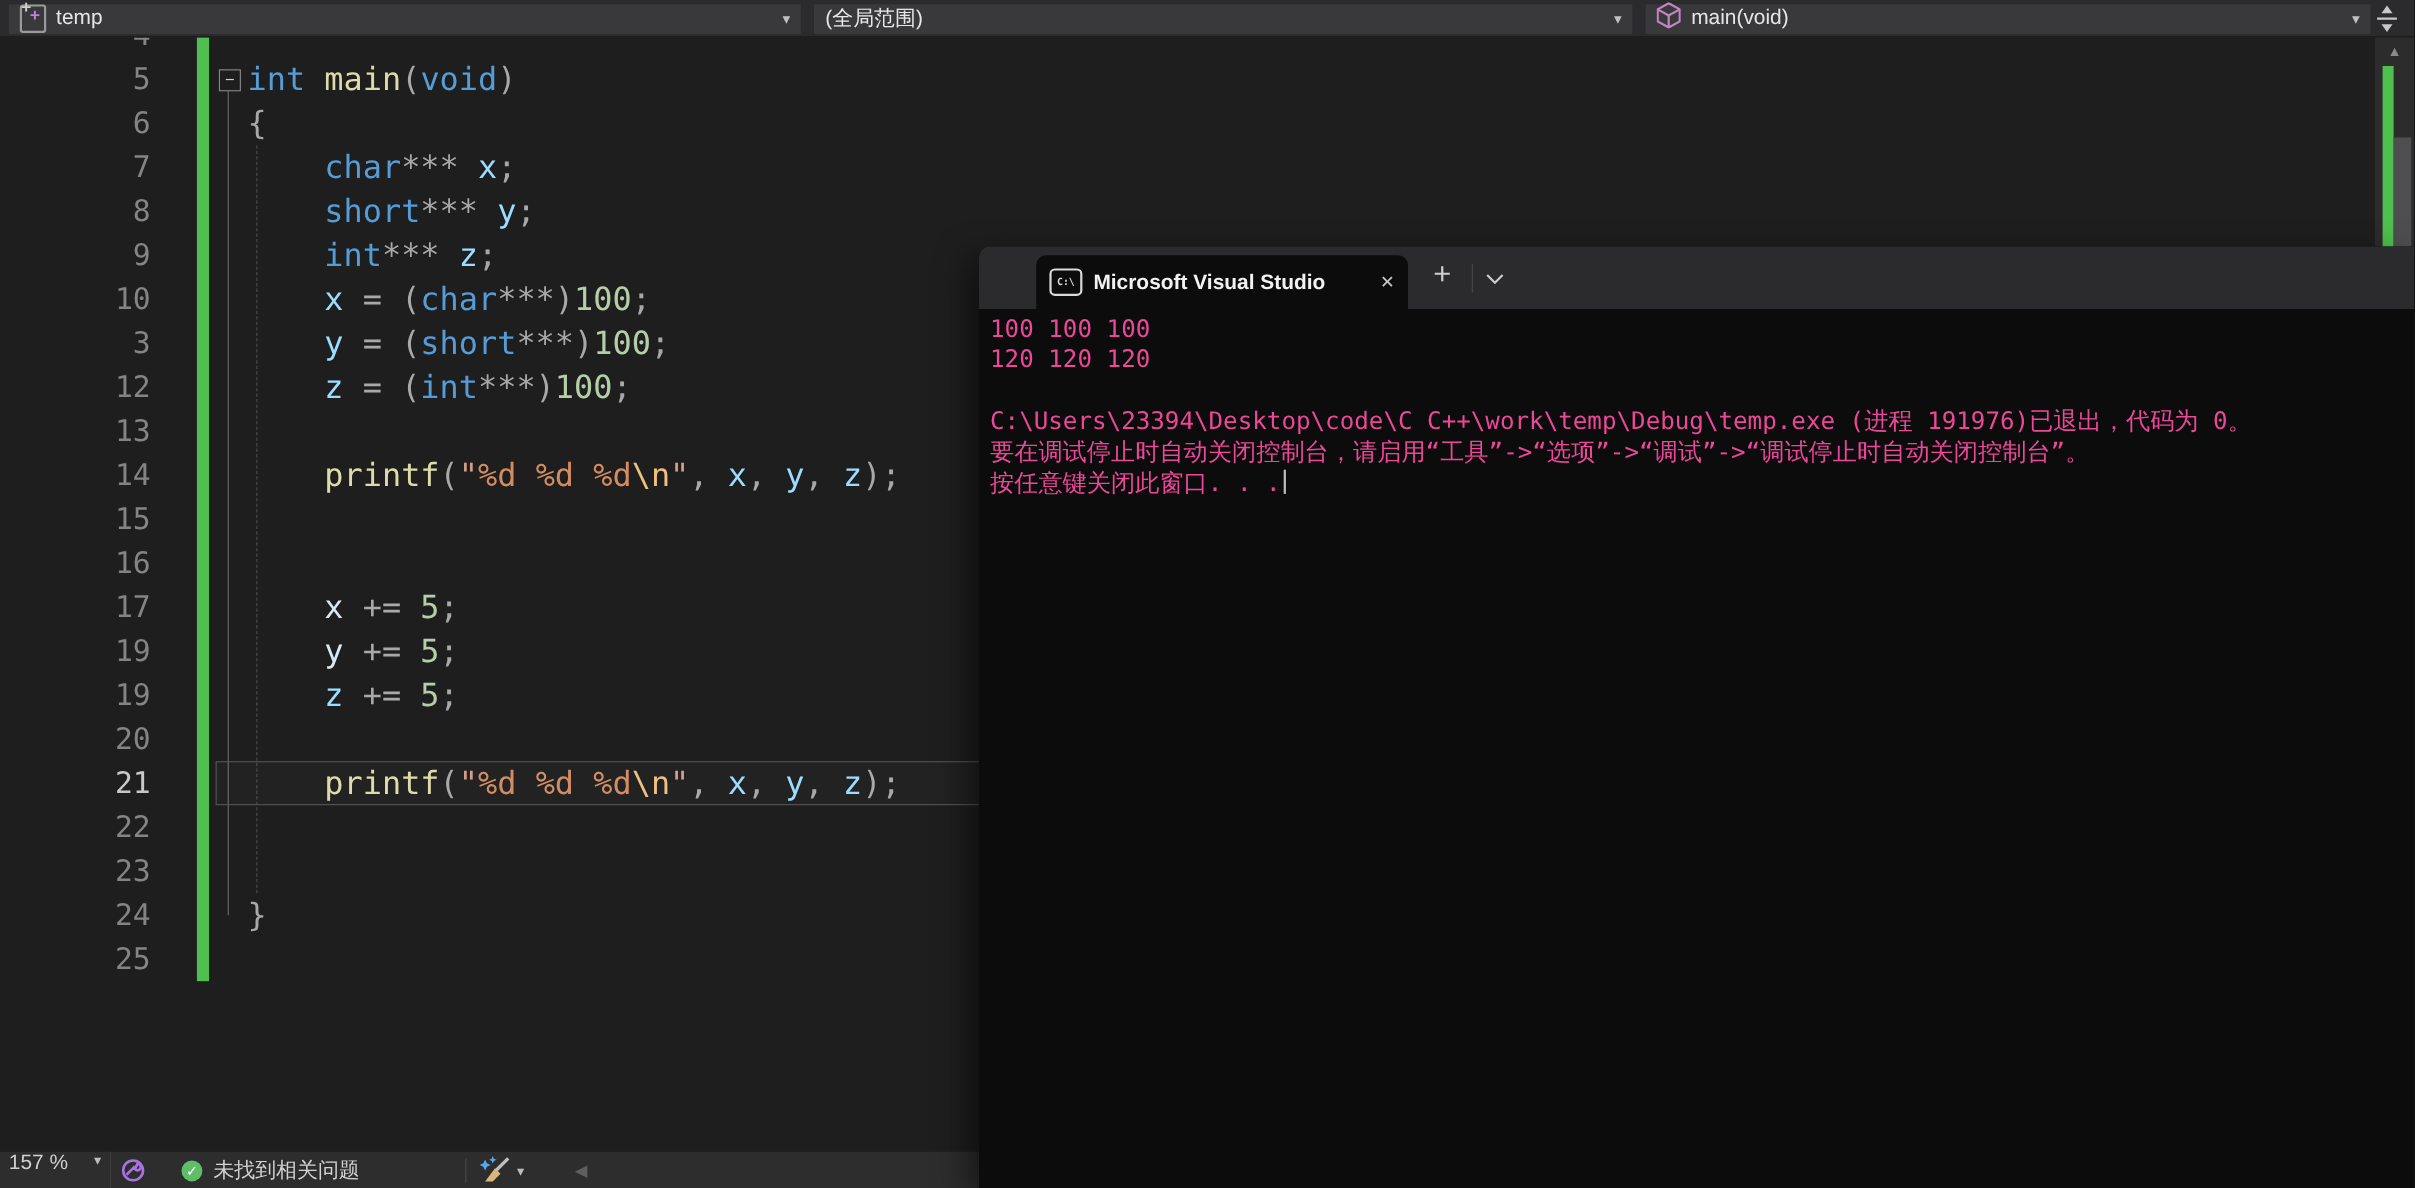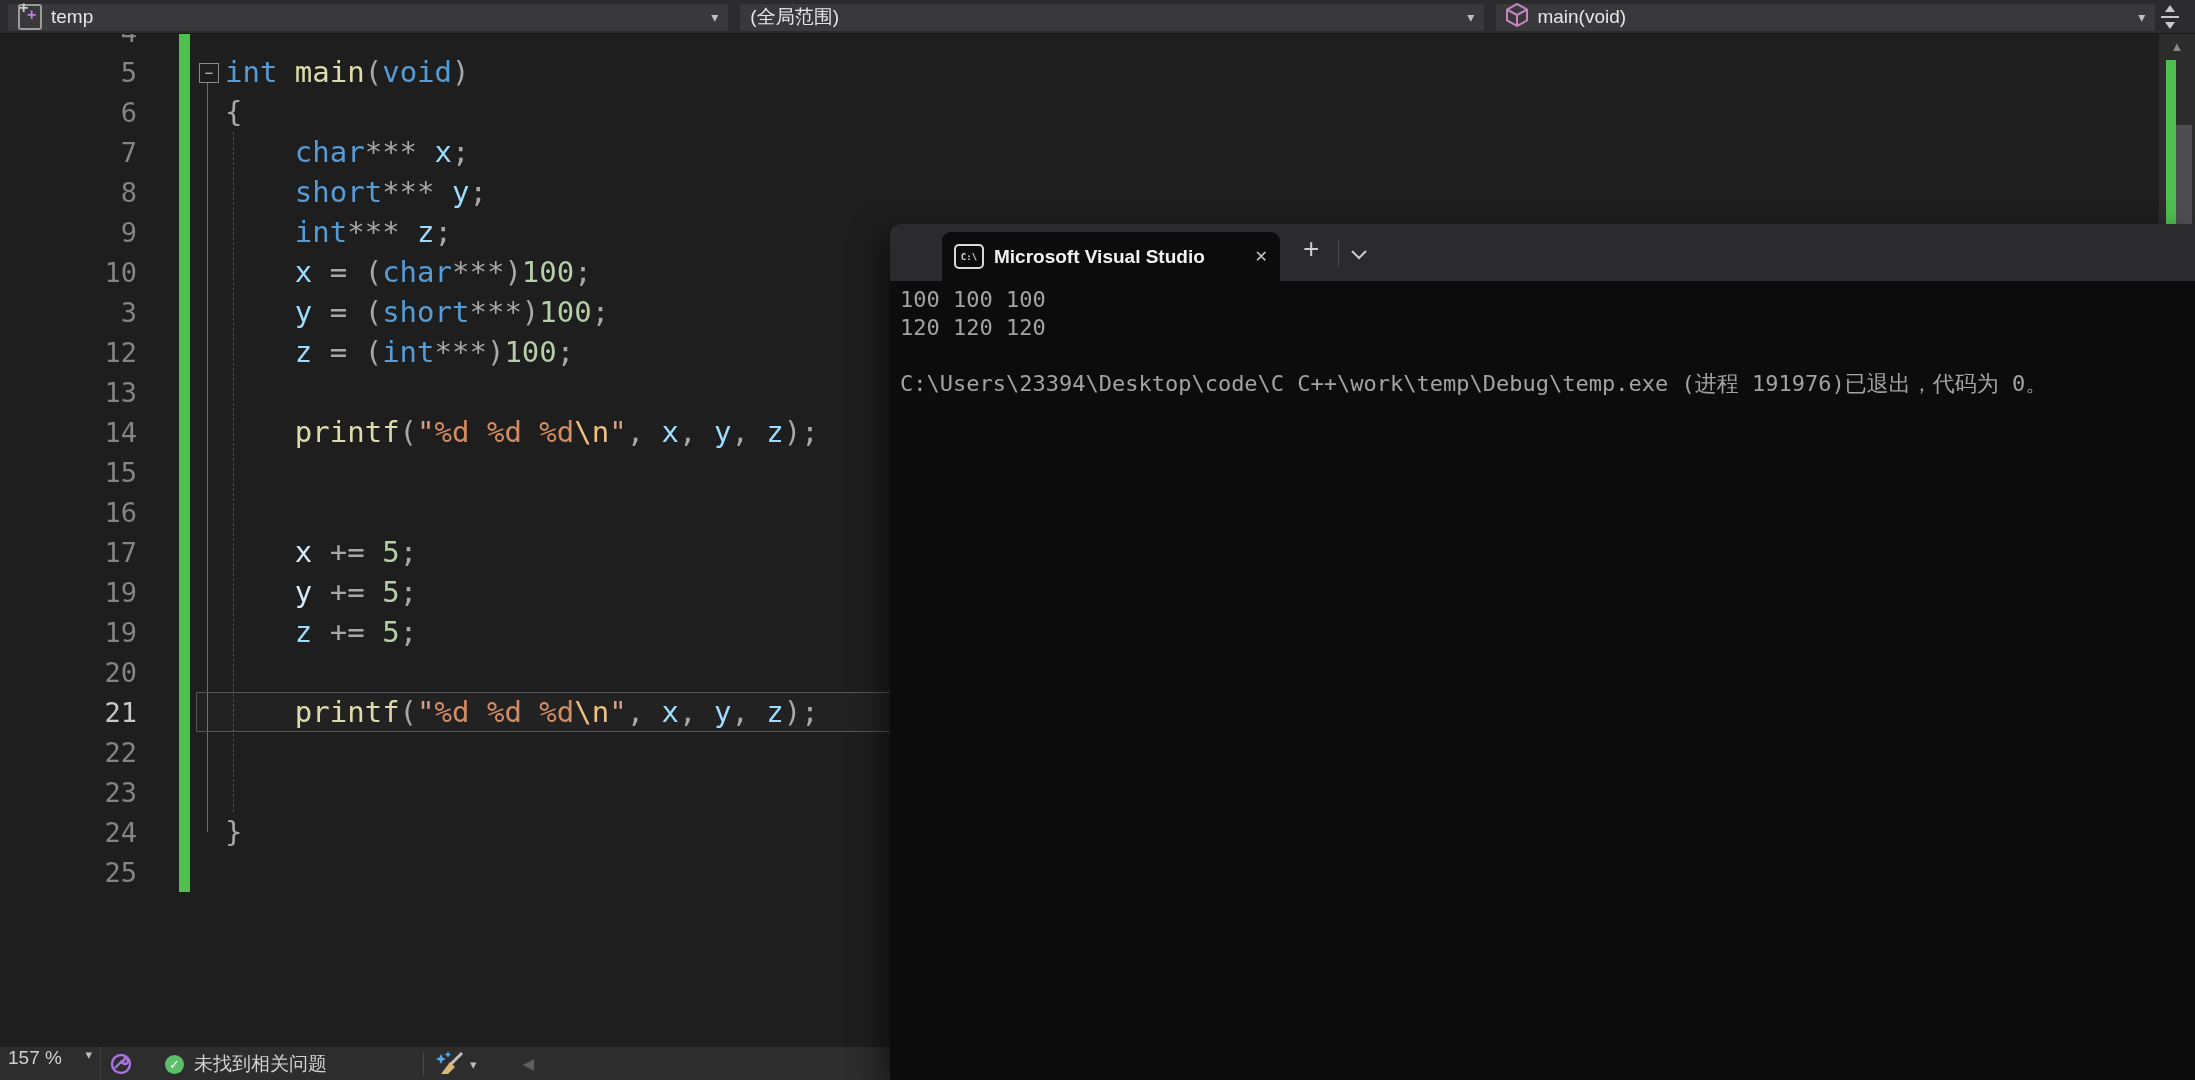--- a/index.html
+++ b/index.html
@@ -74,21 +74,21 @@
        border-radius:9px 9px 0 0;display:flex;align-items:center;padding:0 12px;box-sizing:border-box;}
   .cmd-icon{width:26px;height:21px;border:2px solid #DADADA;border-radius:5px;color:#DADADA;
             font:bold 9px "DejaVu Sans Mono",monospace;display:flex;align-items:center;
             justify-content:center;flex:none;margin-right:10px;}
   .tab-title{font-size:19px;font-weight:bold;color:#F2F2F2;white-space:nowrap;overflow:hidden;
              max-width:212px;}
   .tab-close{margin-left:auto;color:#C8C8C8;font-size:16px;}
   .newtab{position:absolute;left:413px;top:9px;color:#CCCCCC;font-size:28px;font-weight:300;}
   .tab-div{position:absolute;left:448px;top:16px;width:1px;height:26px;background:#4A4A4A;}
   .tab-menu{position:absolute;left:460px;top:22px;}
-  .term{position:absolute;left:10px;top:62px;right:6px;bottom:0;color:#a3a3a3;
+  .term{position:absolute;left:10px;top:62px;right:6px;bottom:0;color:#ec4899;
         font:22px/28px "DejaVu Sans Mono",monospace;}
   .tl{white-space:pre;height:28px;}
   .cursor{display:inline-block;width:2px;height:22px;background:#BFBFBF;vertical-align:-3px;
           margin-left:3px;}
 </style>
 </head>
 <body>
 
 <div class="screen">
 
@@ -266,16 +266,18 @@
         <svg width="18" height="11" viewBox="0 0 18 11">
           <polyline points="2,2 9,9 16,2" fill="none" stroke="#CCCCCC" stroke-width="2"></polyline>
         </svg>
       </span>
     </div>
     <div class="term">
         <div class="tl">100 100 100</div>
         <div class="tl">120 120 120</div>
         <div class="tl"></div>
         <div class="tl">C:\Users\23394\Desktop\code\C C++\work\temp\Debug\temp.exe (进程 191976)已退出，代码为 0。</div>
+        <div class="tl">要在调试停止时自动关闭控制台，请启用“工具”-&gt;“选项”-&gt;“调试”-&gt;“调试停止时自动关闭控制台”。</div>
+        <div class="tl">按任意键关闭此窗口. . .<span class="cursor"></span></div>
       </div>
   </div>
 
 </div>
 
 </body></html>

